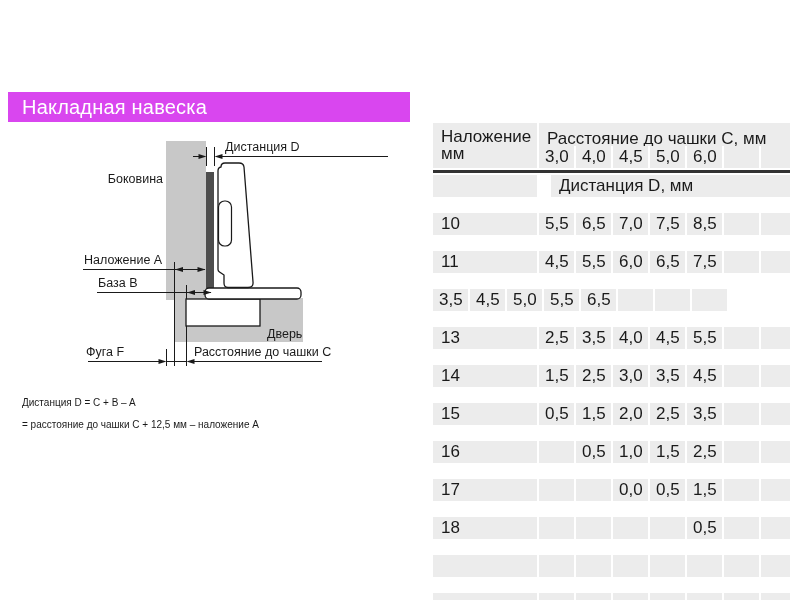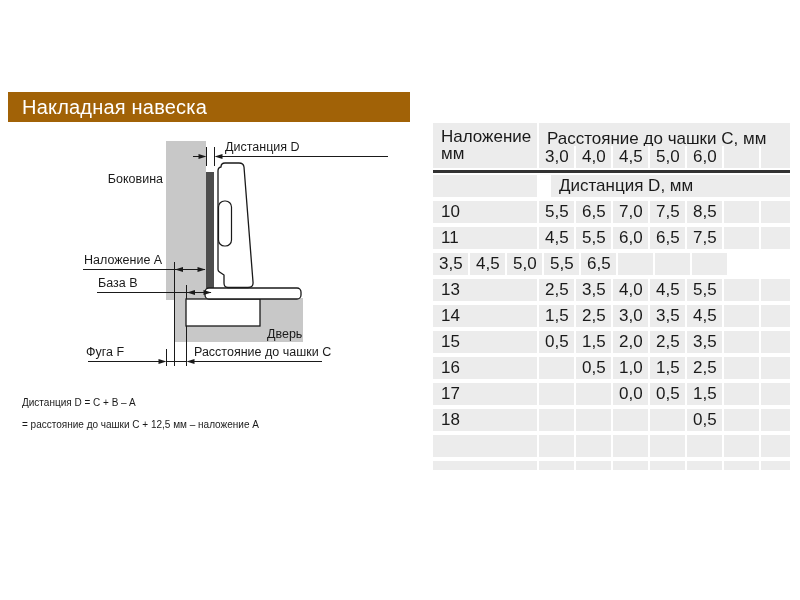--- a/index.html
+++ b/index.html
@@ -3,42 +3,42 @@
 <meta charset="utf-8">
 <style>
   html,body{margin:0;padding:0;}
   body{
     width:800px;height:600px;background:#ffffff;overflow:hidden;position:relative;
     font-family:"Liberation Sans","DejaVu Sans",sans-serif;color:#1a1a1a;
   }
   
   .banner{
     position:absolute;left:8px;top:92px;width:402px;height:30px;
-    background:#a16207;color:#ffffff;font-size:20px;line-height:30px;
+    background:#d946ef;color:#ffffff;font-size:20px;line-height:30px;
     padding-left:14px;box-sizing:border-box;letter-spacing:.2px;
   }
   
   .diagram{position:absolute;left:0;top:0;width:800px;height:600px;}
   .diagram text{font-family:"Liberation Sans","DejaVu Sans",sans-serif;font-size:12.5px;fill:#1a1a1a;}
   
   .formula{position:absolute;left:22px;top:392px;font-size:10px;line-height:22px;}
   
   .dtable{position:absolute;left:433px;top:123px;width:357px;overflow:hidden;font-size:17px;}
   .dtable .cell{background:#ececec;box-sizing:border-box;}
   .thead{display:flex;gap:2px;height:45px;}
   .c1head{width:104px;flex:0 0 104px;padding:5px 0 0 8px;line-height:17px;}
   .headright{width:296px;flex:0 0 296px;}
   .grouphead{height:23px;padding:6px 0 0 8px;box-sizing:border-box;}
   .numrow{display:flex;gap:2px;height:22px;background:#ffffff;}
   .numrow .cell{width:35px;flex:0 0 35px;line-height:22px;padding-left:6px;}
   .rule{height:3px;background:#333333;margin-top:2px;}
   .subrow{display:flex;gap:14px;height:22px;margin-top:2px;}
   .subrow .c1{width:104px;flex:0 0 104px;}
   .subrow .merged{width:296px;flex:0 0 296px;line-height:22px;padding-left:8px;}
-  .trow{display:flex;gap:2px;height:22px;margin-top:4px;}
+  .trow{display:flex;gap:2px;height:22px;margin-top:16px;}
   .trow .cell{line-height:22px;}
   .trow .c1{width:104px;flex:0 0 104px;padding-left:8px;}
   .trow .dc{width:35px;flex:0 0 35px;padding-left:6px;}
   .trow:last-child{height:9px;overflow:hidden;}
 </style>
 </head>
 <body>
 
 <div class="banner">Накладная навеска</div>
 

